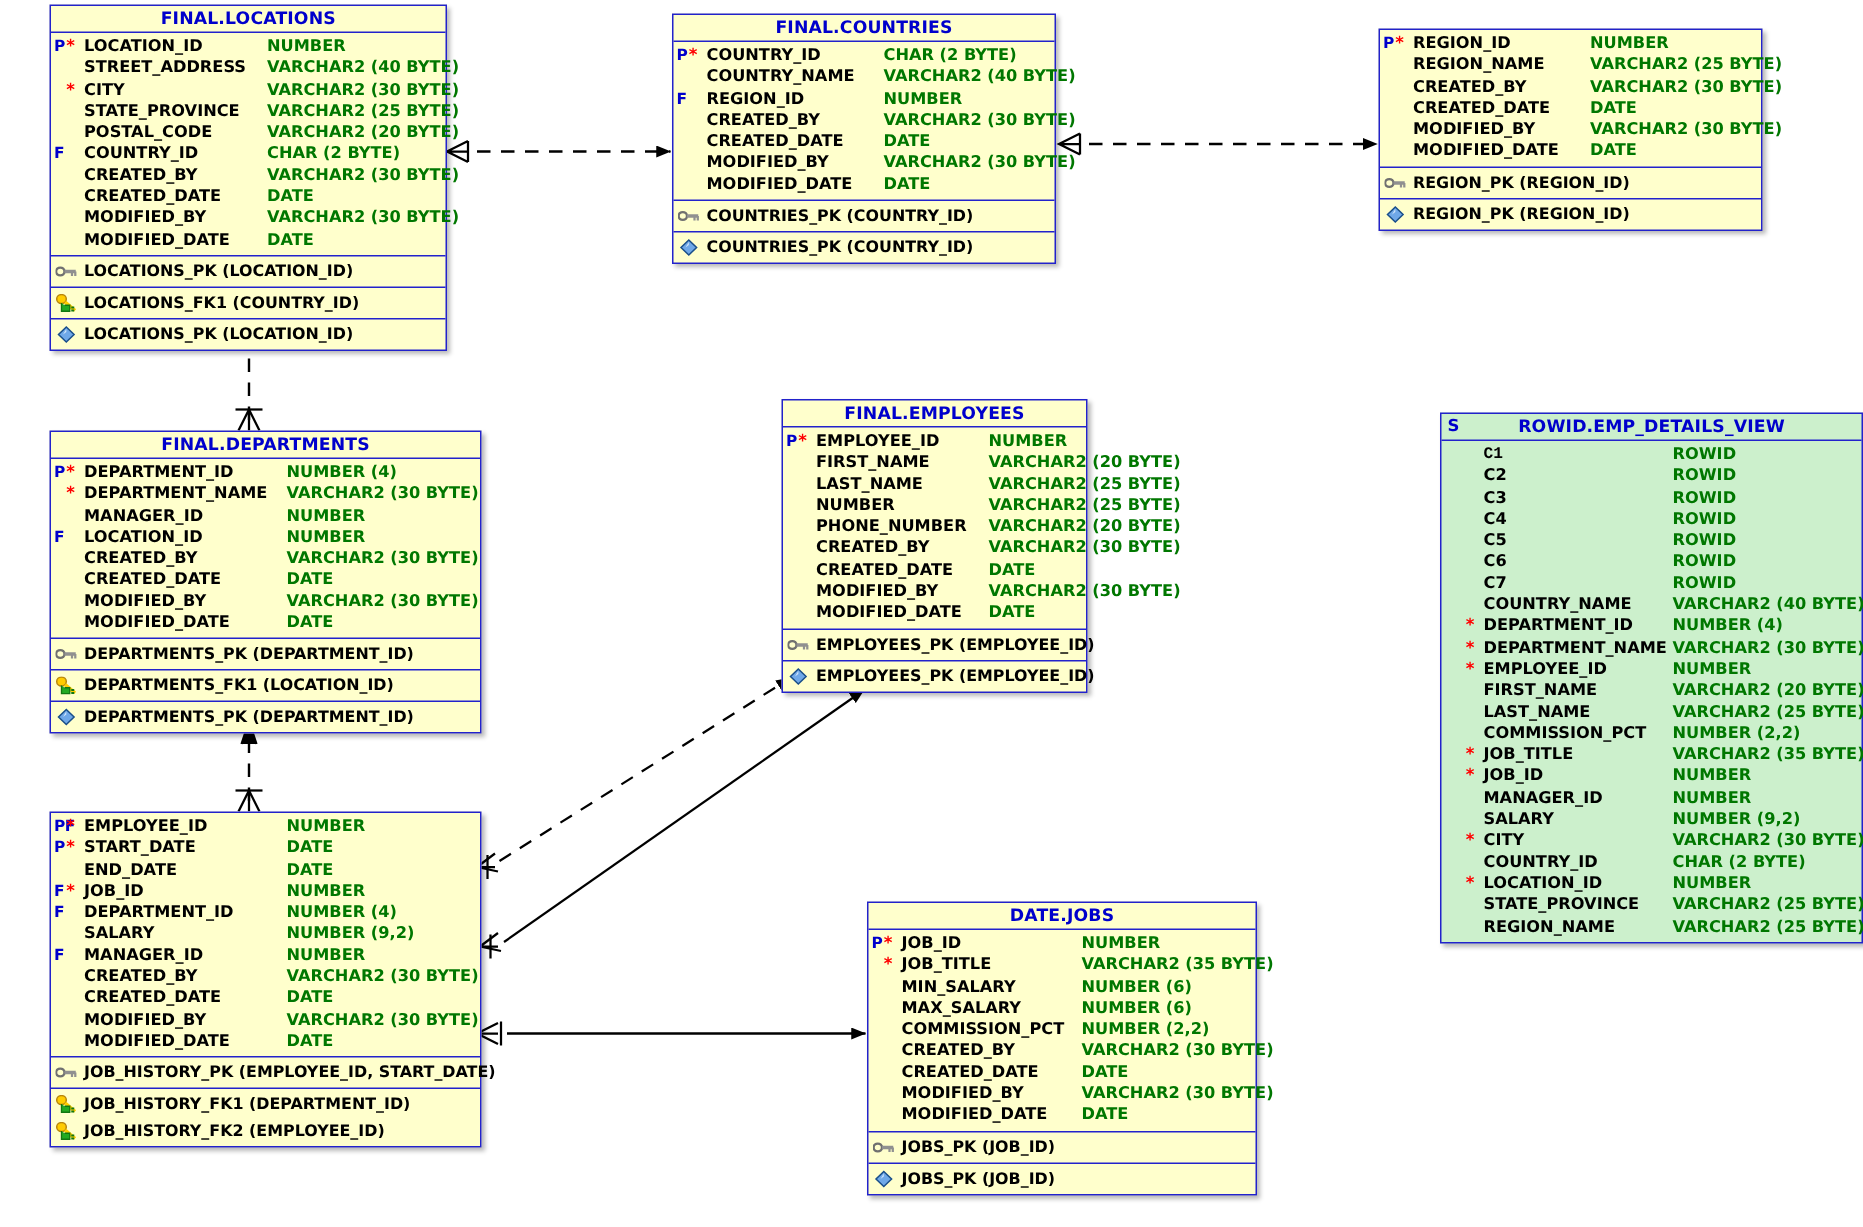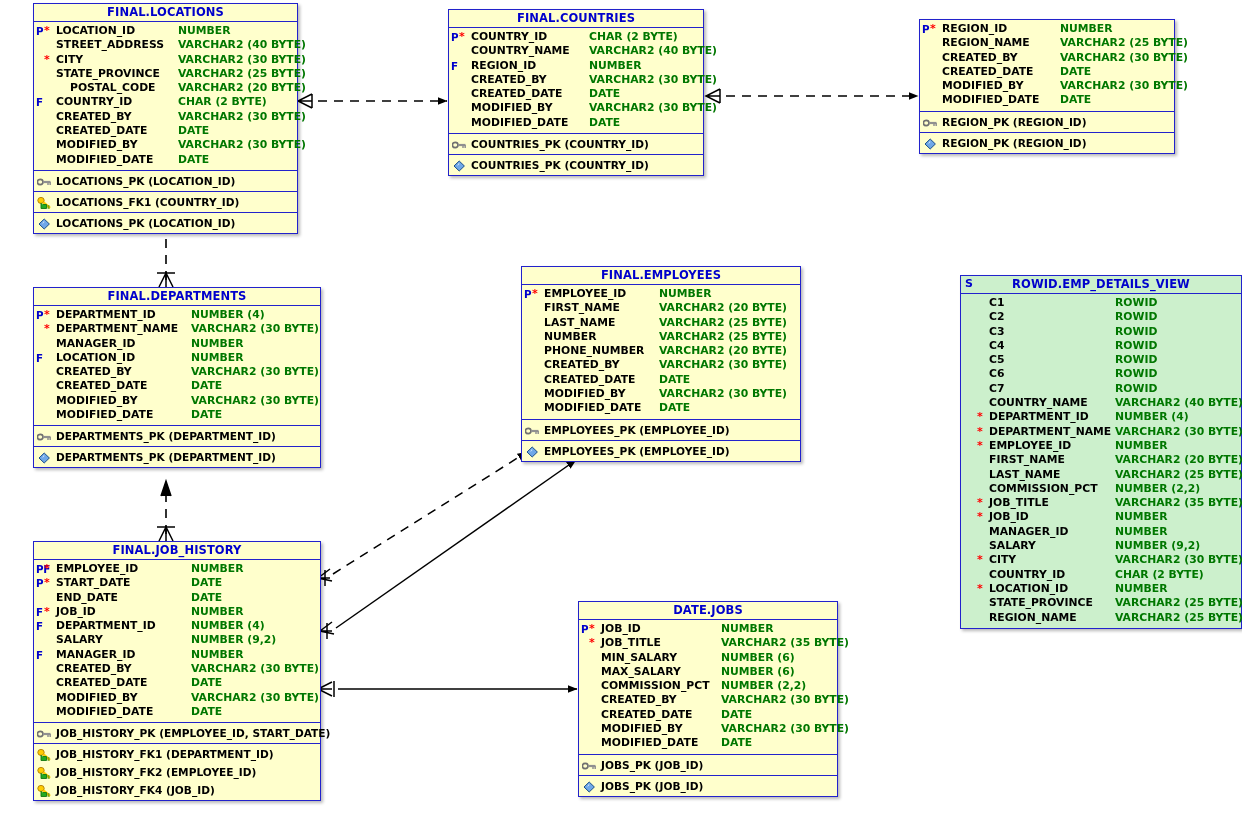--- a/index.html
+++ b/index.html
@@ -149,21 +149,21 @@
           </div>
           <div class="col">
             <span class="c-key"></span>
             <span class="c-req" style="left: 9px;"></span>
             <span class="c-name" style="left: 22px;">STATE_PROVINCE</span>
             <span class="c-type" style="left: 144px;">VARCHAR2 (25 BYTE)</span>
           </div>
           <div class="col">
             <span class="c-key"></span>
             <span class="c-req" style="left: 9px;"></span>
-            <span class="c-name" style="left: 36px;">POSTAL_CODE</span>
+            <span class="c-name" style="left: 22px;">POSTAL_CODE</span>
             <span class="c-type" style="left: 144px;">VARCHAR2 (20 BYTE)</span>
           </div>
           <div class="col">
             <span class="c-key">F</span>
             <span class="c-req" style="left: 9px;"></span>
             <span class="c-name" style="left: 22px;">COUNTRY_ID</span>
             <span class="c-type" style="left: 144px;">CHAR (2 BYTE)</span>
           </div>
           <div class="col">
             <span class="c-key"></span>
@@ -379,26 +379,34 @@
         </div>
         <div class="cons-block">
           <div class="cons"><span class="ic"><svg viewBox="0 0 15 12" width="15" height="12">
                 <ellipse cx="3.2" cy="6" rx="2.8" ry="2.6" fill="none" stroke="#707070" stroke-width="1.6"></ellipse>
                 <path d="M6,6 L13.5,6" stroke="#909090" stroke-width="2.2"></path>
                 <path d="M11,6 L11,9 M13.2,6 L13.2,9" stroke="#909090" stroke-width="1.5"></path>
               </svg></span><span>DEPARTMENTS_PK (DEPARTMENT_ID)</span></div>
         </div>
         <div class="cons-block">
           <div class="cons"><span class="ic"><svg viewBox="0 0 15 12" width="15" height="12">
+                <ellipse cx="4" cy="3.4" rx="3.2" ry="3" fill="#ffcc00" stroke="#b8860b" stroke-width="1"></ellipse>
+                <path d="M6.4,5.4 L13,11" stroke="#ffcc00" stroke-width="2.4"></path>
+                <path d="M4,6 L4,11.5 L9.5,11.5 L9.5,7.5 L6,7.5" fill="#22aa22" stroke="#117711" stroke-width="0.9"></path>
+                <path d="M10.5,9 L12.5,9 M10.5,11 L12.5,11" stroke="#117711" stroke-width="1.2"></path>
+              </svg></span><span>DEPARTMENTS_FK1 (LOCATION_ID)</span></div>
+        </div>
+        <div class="cons-block">
+          <div class="cons"><span class="ic"><svg viewBox="0 0 15 12" width="15" height="12">
                 <path d="M7.2,1 L12.4,6 L7.2,11 L2,6 z" fill="#6fa8e8" stroke="#1a4f8a" stroke-width="1"></path>
                 <path d="M7.2,2.4 L5,6 L7.2,4.4 z" fill="#cfe4fa"></path>
               </svg></span><span>DEPARTMENTS_PK (DEPARTMENT_ID)</span></div>
         </div>
       </div>
-      <div class="entity" style="left: 521px; top: 266px; width: 280px;">
+      <div class="entity" style="left: 521px; top: 266px; width: 204px;">
         <div class="ent-title"><span>FINAL.EMPLOYEES</span></div>
         <div class="cols">
           <div class="col">
             <span class="c-key">P</span>
             <span class="c-req" style="left: 9px;">*</span>
             <span class="c-name" style="left: 22px;">EMPLOYEE_ID</span>
             <span class="c-type" style="left: 137px;">NUMBER</span>
           </div>
           <div class="col">
             <span class="c-key"></span>
@@ -457,21 +465,20 @@
               </svg></span><span>EMPLOYEES_PK (EMPLOYEE_ID)</span></div>
         </div>
         <div class="cons-block">
           <div class="cons"><span class="ic"><svg viewBox="0 0 15 12" width="15" height="12">
                 <path d="M7.2,1 L12.4,6 L7.2,11 L2,6 z" fill="#6fa8e8" stroke="#1a4f8a" stroke-width="1"></path>
                 <path d="M7.2,2.4 L5,6 L7.2,4.4 z" fill="#cfe4fa"></path>
               </svg></span><span>EMPLOYEES_PK (EMPLOYEE_ID)</span></div>
         </div>
       </div>
       <div class="entity" style="left: 33px; top: 541px; width: 288px;">
-        <div class="ent-title"><span>FINAL.JOB_HISTORY</span></div>
         <div class="cols">
           <div class="col">
             <span class="c-key">PF</span>
             <span class="c-req" style="left: 9px;">*</span>
             <span class="c-name" style="left: 22px;">EMPLOYEE_ID</span>
             <span class="c-type" style="left: 157px;">NUMBER</span>
           </div>
           <div class="col">
             <span class="c-key">P</span>
             <span class="c-req" style="left: 9px;">*</span>
@@ -546,26 +553,20 @@
                 <path d="M6.4,5.4 L13,11" stroke="#ffcc00" stroke-width="2.4"></path>
                 <path d="M4,6 L4,11.5 L9.5,11.5 L9.5,7.5 L6,7.5" fill="#22aa22" stroke="#117711" stroke-width="0.9"></path>
                 <path d="M10.5,9 L12.5,9 M10.5,11 L12.5,11" stroke="#117711" stroke-width="1.2"></path>
               </svg></span><span>JOB_HISTORY_FK1 (DEPARTMENT_ID)</span></div>
           <div class="cons"><span class="ic"><svg viewBox="0 0 15 12" width="15" height="12">
                 <ellipse cx="4" cy="3.4" rx="3.2" ry="3" fill="#ffcc00" stroke="#b8860b" stroke-width="1"></ellipse>
                 <path d="M6.4,5.4 L13,11" stroke="#ffcc00" stroke-width="2.4"></path>
                 <path d="M4,6 L4,11.5 L9.5,11.5 L9.5,7.5 L6,7.5" fill="#22aa22" stroke="#117711" stroke-width="0.9"></path>
                 <path d="M10.5,9 L12.5,9 M10.5,11 L12.5,11" stroke="#117711" stroke-width="1.2"></path>
               </svg></span><span>JOB_HISTORY_FK2 (EMPLOYEE_ID)</span></div>
-          <div class="cons"><span class="ic"><svg viewBox="0 0 15 12" width="15" height="12">
-                <ellipse cx="4" cy="3.4" rx="3.2" ry="3" fill="#ffcc00" stroke="#b8860b" stroke-width="1"></ellipse>
-                <path d="M6.4,5.4 L13,11" stroke="#ffcc00" stroke-width="2.4"></path>
-                <path d="M4,6 L4,11.5 L9.5,11.5 L9.5,7.5 L6,7.5" fill="#22aa22" stroke="#117711" stroke-width="0.9"></path>
-                <path d="M10.5,9 L12.5,9 M10.5,11 L12.5,11" stroke="#117711" stroke-width="1.2"></path>
-              </svg></span><span>JOB_HISTORY_FK4 (JOB_ID)</span></div>
         </div>
       </div>
       <div class="entity" style="left: 578px; top: 601px; width: 260px;">
         <div class="ent-title"><span>DATE.JOBS</span></div>
         <div class="cols">
           <div class="col">
             <span class="c-key">P</span>
             <span class="c-req" style="left: 9px;">*</span>
             <span class="c-name" style="left: 22px;">JOB_ID</span>
             <span class="c-type" style="left: 142px;">NUMBER</span>
@@ -632,21 +633,21 @@
                 <path d="M7.2,2.4 L5,6 L7.2,4.4 z" fill="#cfe4fa"></path>
               </svg></span><span>JOBS_PK (JOB_ID)</span></div>
         </div>
       </div>
       <div class="entity view" style="left: 960px; top: 275px; width: 282px;">
         <div class="ent-title"><span class="schema-mark">S</span><span>ROWID.EMP_DETAILS_VIEW</span></div>
         <div class="cols">
           <div class="col">
             <span class="c-key"></span>
             <span class="c-req" style="left: 15px;"></span>
-            <span class="c-name" style="left: 28px;">C1</span>
+            <span class="c-name" style="left: 28px; font-family: Liberation Mono, monospace;">C1</span>
             <span class="c-type" style="left: 154px;">ROWID</span>
           </div>
           <div class="col">
             <span class="c-key"></span>
             <span class="c-req" style="left: 15px;"></span>
             <span class="c-name" style="left: 28px;">C2</span>
             <span class="c-type" style="left: 154px;">ROWID</span>
           </div>
           <div class="col">
             <span class="c-key"></span>

